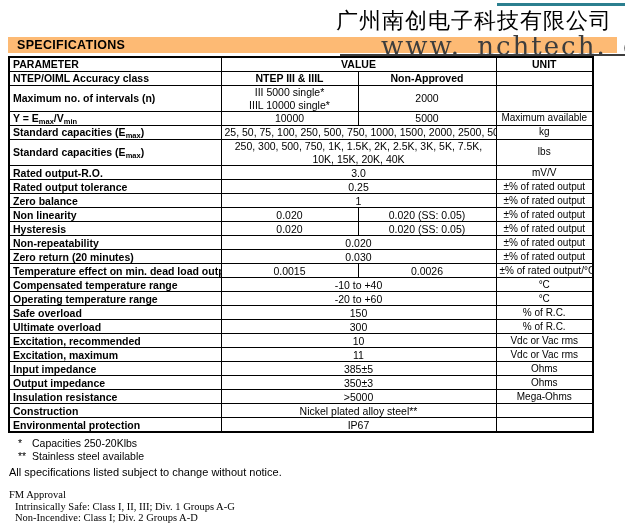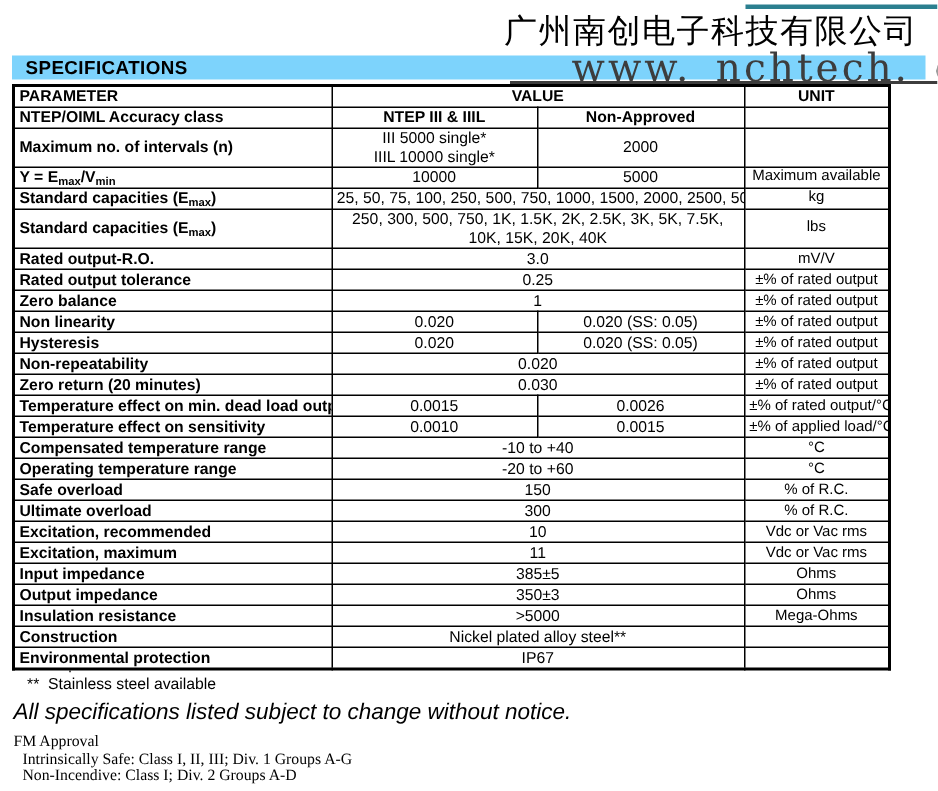--- a/index.html
+++ b/index.html
@@ -9,21 +9,21 @@
     font-family:"Liberation Sans", sans-serif;
   }
   .accent-line { position:absolute; top:3px; left:497px; width:128px; height:3px; background:#2b7f8f; }
   .company-wm {
     position:absolute; top:6px; right:13px; z-index:2;
     font-family:"DejaVu Serif", serif; font-size:22px; letter-spacing:1px; color:#000000;
     white-space:nowrap;
   }
   .spec-bar {
     position:absolute; top:37px; left:8px; width:609px; height:16px;
-    background:#7dd3fc; z-index:1;
+    background:#fdba74; z-index:1;
   }
   .spec-bar .spec-title {
     display:block; font-weight:bold; font-size:12.5px; line-height:16px;
     padding-left:9px; letter-spacing:0.3px;
   }
   .www-wm {
     position:absolute; top:31px; left:381px; z-index:3;
     font-family:"DejaVu Serif", serif; font-size:26px; font-weight:normal;
     color:#3d3d3d; letter-spacing:2px; word-spacing:6px; white-space:nowrap;
   }
@@ -41,21 +41,21 @@
   .spec-table thead td { font-weight:bold; }
   .spec-table td.param { font-weight:bold; text-align:left; white-space:nowrap; overflow:hidden; }
   .spec-table td.val  { text-align:center; white-space:nowrap; overflow:hidden; }
   .spec-table td.unit { text-align:center; font-size:10px; white-space:nowrap; overflow:hidden; }
   .spec-table td.head-center { text-align:center; }
   .spec-table td.strong { font-weight:bold; }
   sub { font-size:7.5px; vertical-align:-2px; line-height:0; }
 
   .footnotes { position:absolute; top:437px; left:18px; font-size:10.5px; line-height:12.5px; }
   .footnotes .fn-marker { display:inline-block; width:14px; }
-  .disclaimer { position:absolute; top:466px; left:9px; font-size:15px;font-style:italic; }
+  .disclaimer { position:absolute; top:466px; left:9px; font-size:11px; }
   .fm-block { position:absolute; top:489px; left:9px; font-size:10.5px; line-height:11.6px;font-family:Liberation Serif, serif; }
   .fm-block .fm-line { padding-left:6px; }
 </style>
 </head>
 <body>
 
 <div class="accent-line"></div>
 
 <div class="company-wm">广州南创电子科技有限公司</div>
 
@@ -152,26 +152,20 @@
         <td class="val" colspan="2">0.030</td>
         <td class="unit">±% of rated output</td>
       </tr>
       <tr>
         <td class="param">Temperature effect on min. dead load output</td>
         <td class="val">0.0015</td>
         <td class="val">0.0026</td>
         <td class="unit">±% of rated output/°C</td>
       </tr>
       <tr>
-        <td class="param">Temperature effect on sensitivity</td>
-        <td class="val">0.0010</td>
-        <td class="val">0.0015</td>
-        <td class="unit">±% of applied load/°C</td>
-      </tr>
-      <tr>
         <td class="param">Compensated temperature range</td>
         <td class="val" colspan="2">-10 to +40</td>
         <td class="unit">°C</td>
       </tr>
       <tr>
         <td class="param">Operating temperature range</td>
         <td class="val" colspan="2">-20 to +60</td>
         <td class="unit">°C</td>
       </tr>
       <tr>

